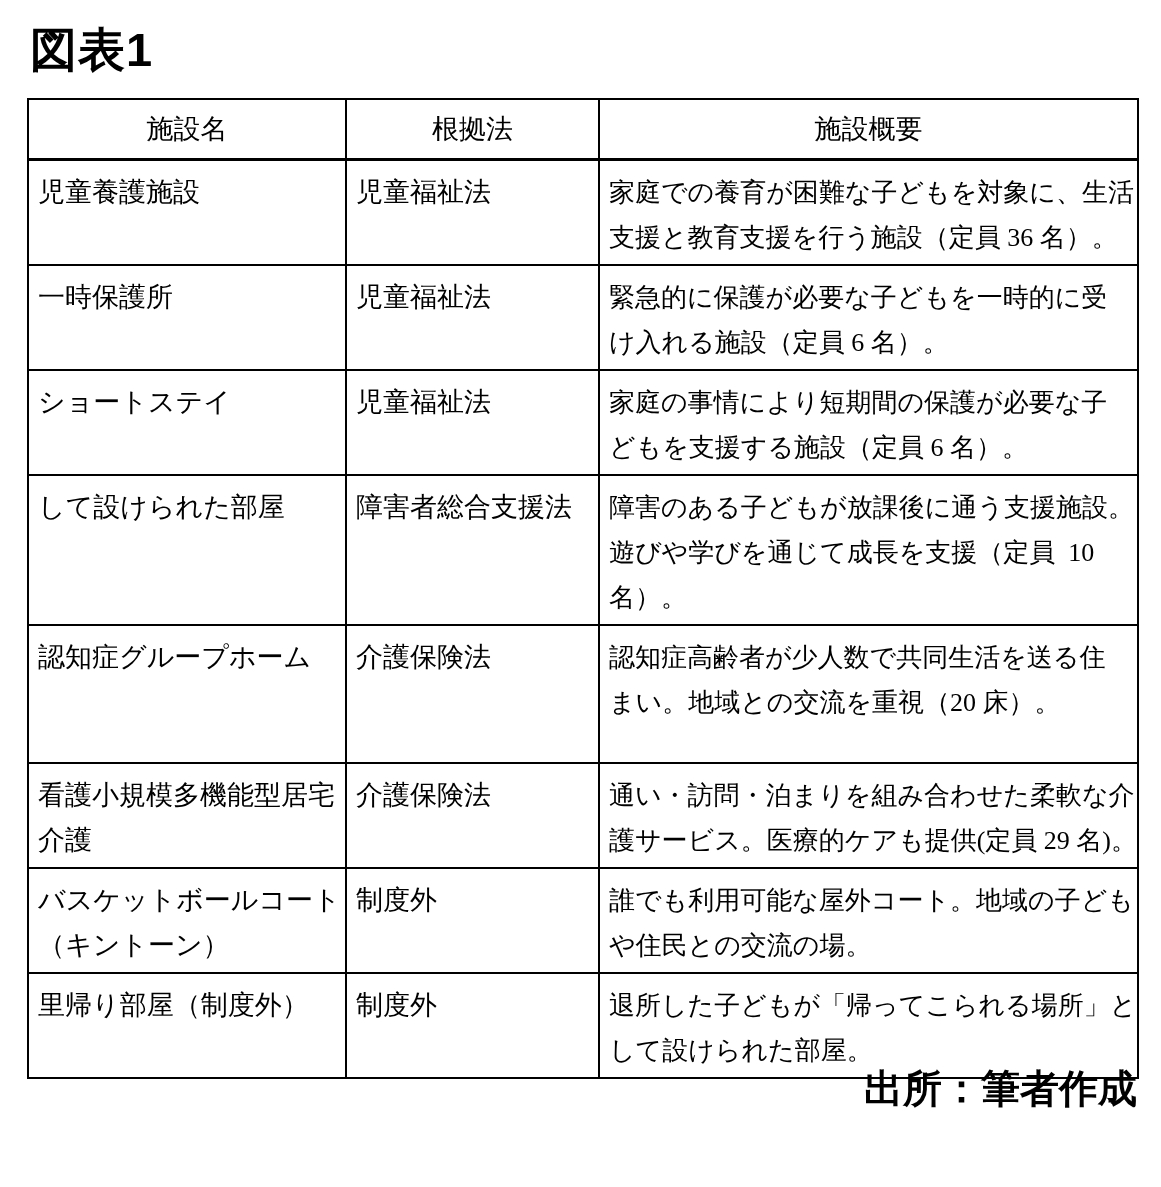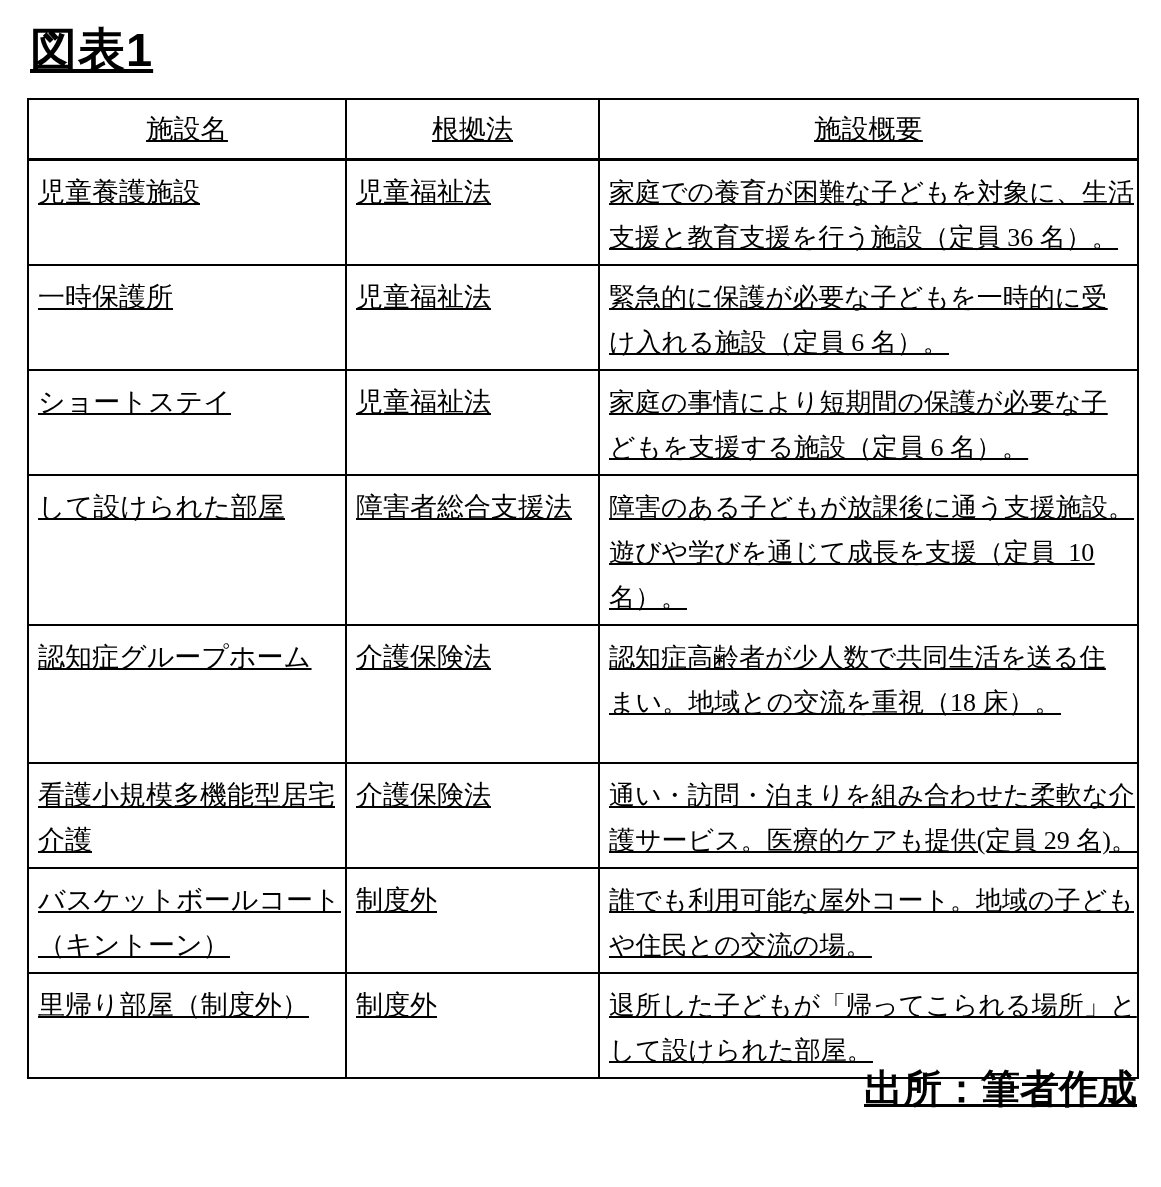--- a/index.html
+++ b/index.html
@@ -1,15 +1,15 @@
 <!DOCTYPE html>
 <html><head>
 <meta charset="utf-8">
 <style>
-  * { margin: 0; padding: 0; box-sizing: border-box; text-decoration: underline; }
+  * { margin: 0; padding: 0; box-sizing: border-box; }
   html, body {
     width: 1161px;
     height: 1187px;
     background: #ffffff;
     color: #000000;
     overflow: hidden;
     font-family: "Liberation Serif", "DejaVu Serif", serif;
   }
   .page {
     position: relative;
@@ -133,21 +133,21 @@
         <td class="cell-name">して設けられた部屋</td>
         <td class="cell-law">障害者総合支援法</td>
         <td class="cell-overview">障害のある子どもが放課後に通う支援施設。
 遊びや学びを通じて成長を支援（定員  10
 名）。</td>
       </tr>
       <tr>
         <td class="cell-name">認知症グループホーム</td>
         <td class="cell-law">介護保険法</td>
         <td class="cell-overview">認知症高齢者が少人数で共同生活を送る住
-まい。地域との交流を重視（18 床）。</td>
+まい。地域との交流を重視（20 床）。</td>
       </tr>
       <tr>
         <td class="cell-name">看護小規模多機能型居宅
 介護</td>
         <td class="cell-law">介護保険法</td>
         <td class="cell-overview">通い・訪問・泊まりを組み合わせた柔軟な介
 護サービス。医療的ケアも提供(定員 29 名)。</td>
       </tr>
       <tr>
         <td class="cell-name">バスケットボールコート

